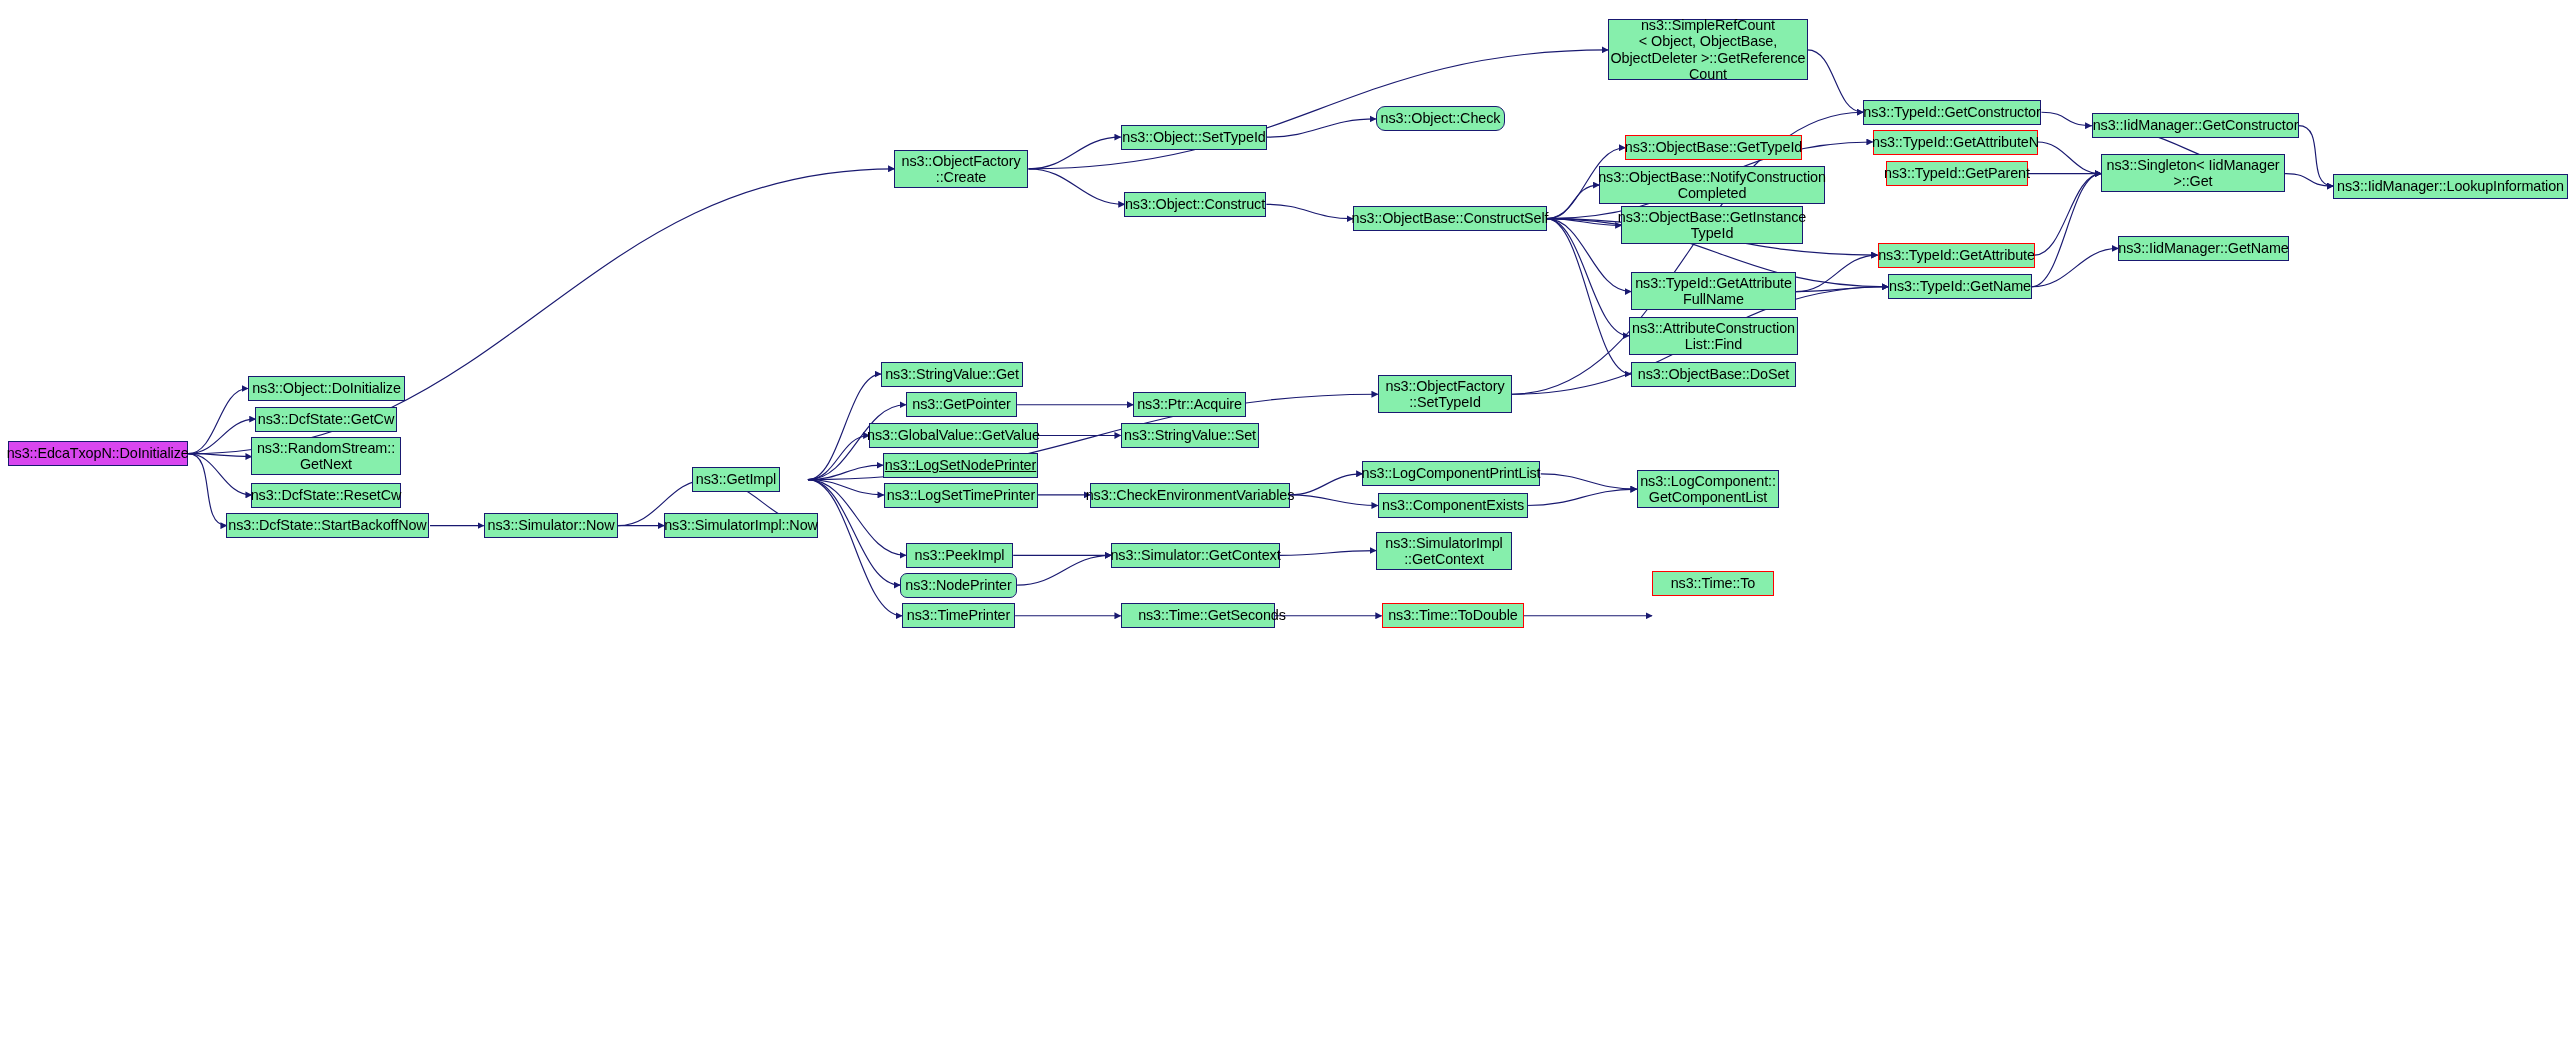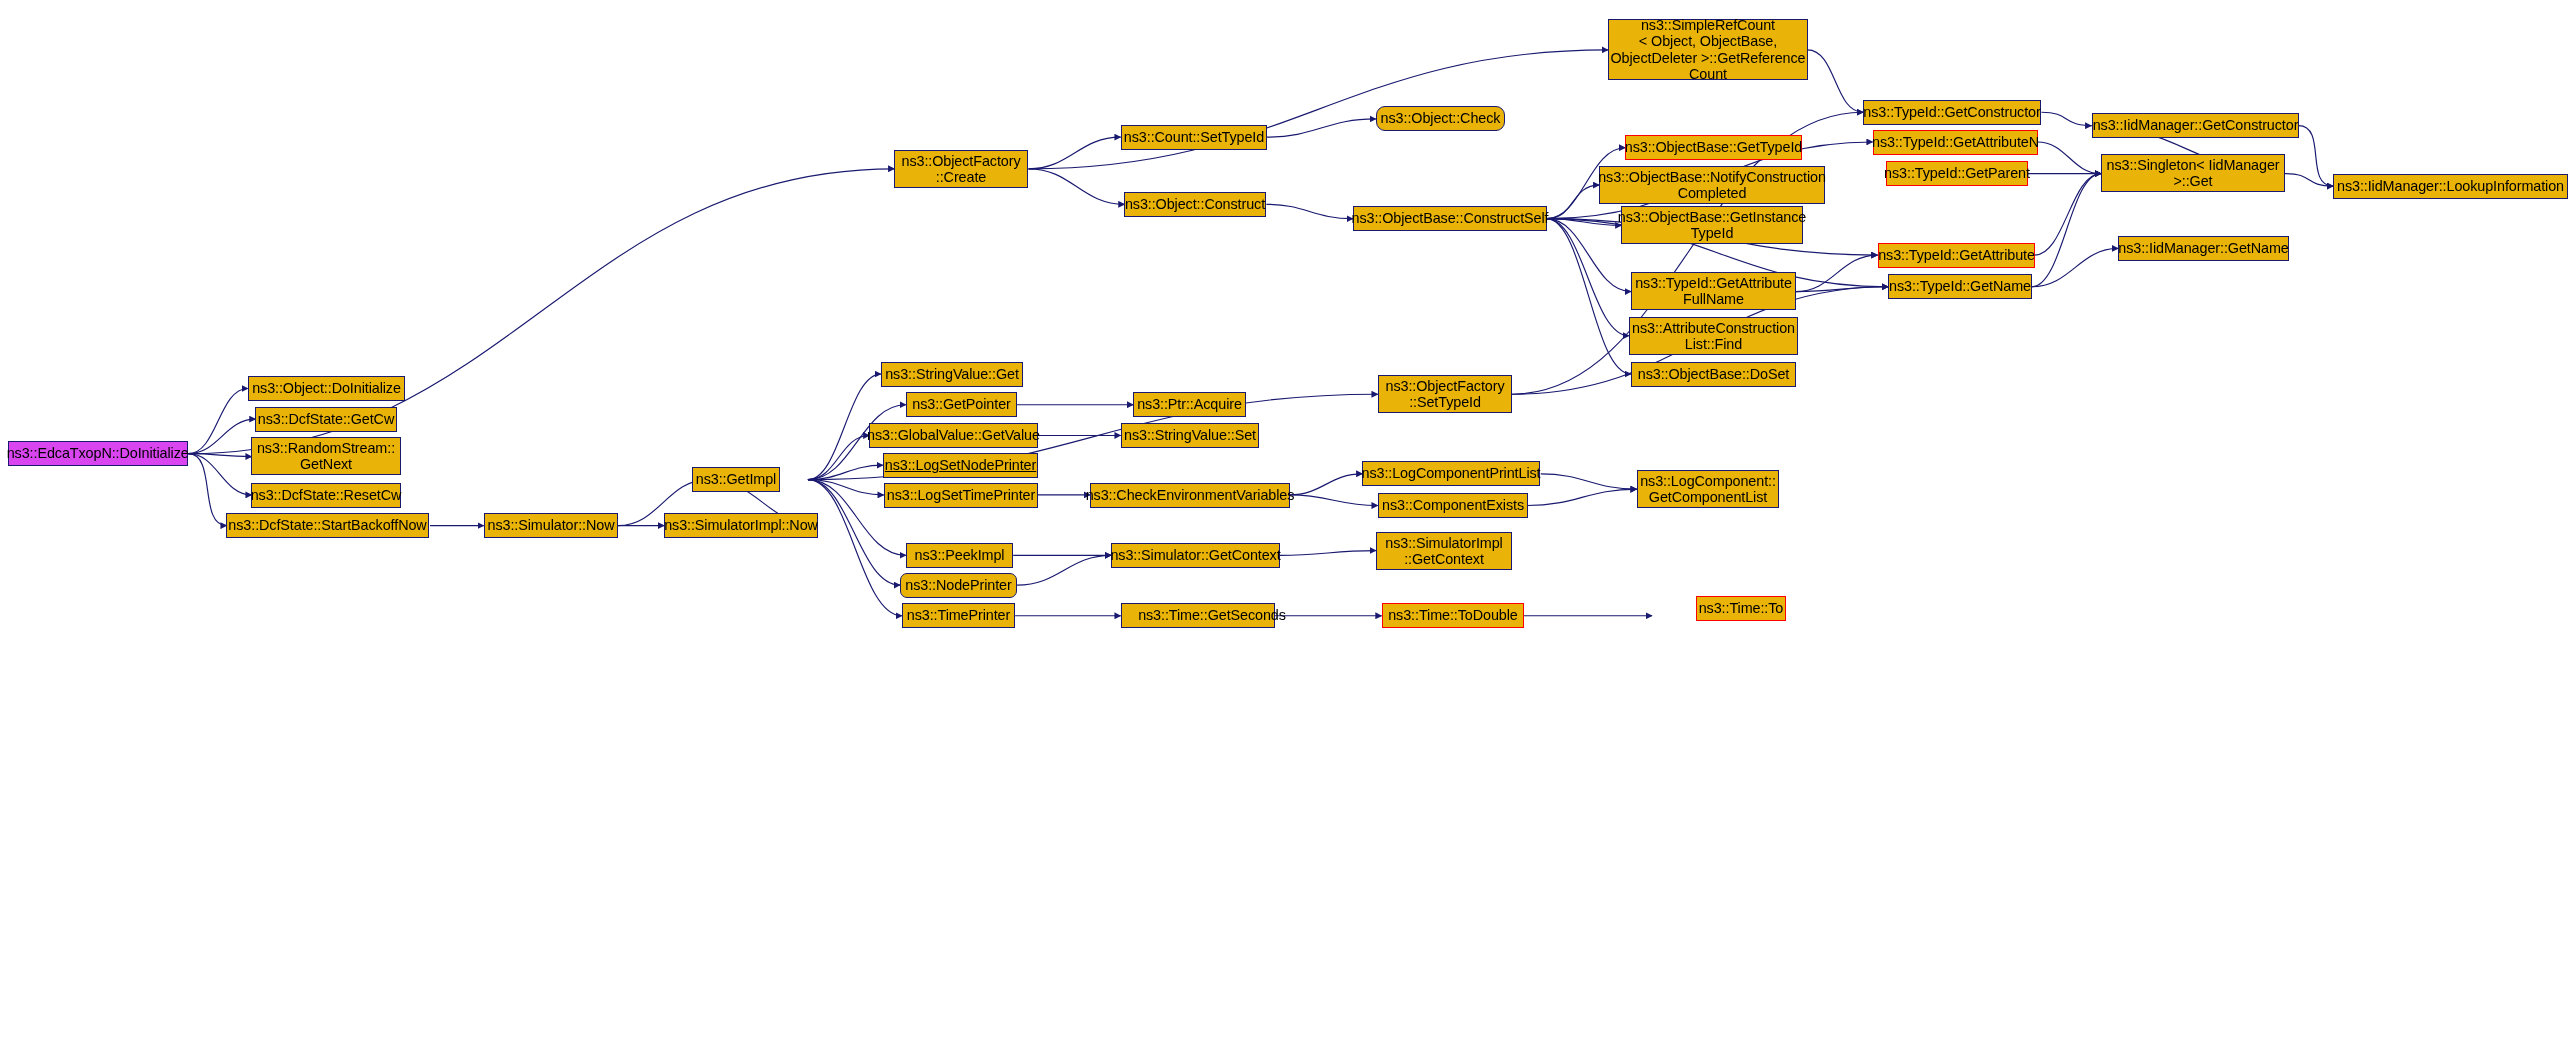--- a/index.html
+++ b/index.html
@@ -18,21 +18,21 @@
     position: absolute;
     left: 0; top: 0;
     width: 2576px;
     height: 1057px;
     pointer-events: none;
   }
   .node {
     position: absolute;
     box-sizing: border-box;
     border: 1px solid #191970;
-    background: #eab308;
+    background: #86efac;
     color: #000000;
     font-size: 14.4px;
     line-height: 16.3px;
     display: flex;
     align-items: center;
     justify-content: center;
     text-align: center;
     white-space: pre-line;
     letter-spacing: -0.1px;
   }
@@ -141,24 +141,24 @@
       <div class="node" style="left: 1090px; top: 483px; width: 200px; height: 25px;">ns3::CheckEnvironmentVariables</div>
       <div class="node" style="left: 1111px; top: 543px; width: 169px; height: 25px;">ns3::Simulator::GetContext</div>
       <div class="node" style="left: 1121px; top: 603px; width: 154px; height: 25px; padding-left: 28px;">ns3::Time::GetSeconds</div>
       <div class="node" style="left: 1362px; top: 461px; width: 178px; height: 25px;">ns3::LogComponentPrintList</div>
       <div class="node" style="left: 1378px; top: 493px; width: 150px; height: 25px;">ns3::ComponentExists</div>
       <div class="node" style="left: 1376px; top: 532px; width: 136px; height: 38px;">ns3::SimulatorImpl
 ::GetContext</div>
       <div class="node red" style="left: 1382px; top: 603px; width: 142px; height: 25px;">ns3::Time::ToDouble</div>
       <div class="node" style="left: 1637px; top: 470px; width: 142px; height: 38px;">ns3::LogComponent::
 GetComponentList</div>
-      <div class="node red" style="left: 1652px; top: 596px; width: 90px; height: 25px; margin-left: 44px;">ns3::Time::To</div>
+      <div class="node red" style="left: 1652px; top: 571px; width: 122px; height: 25px;">ns3::Time::To</div>
       <div class="node" style="left: 894px; top: 150px; width: 134px; height: 38px;">ns3::ObjectFactory
 ::Create</div>
-      <div class="node" style="left: 1121px; top: 125px; width: 146px; height: 25px;">ns3::Count::SetTypeId</div>
+      <div class="node" style="left: 1121px; top: 125px; width: 146px; height: 25px;">ns3::Object::SetTypeId</div>
       <div class="node" style="left: 1124px; top: 192px; width: 142px; height: 25px;">ns3::Object::Construct</div>
       <div class="node" style="left: 1376px; top: 106px; width: 129px; height: 25px; border-radius: 9px;">ns3::Object::Check</div>
       <div class="node" style="left: 1353px; top: 206px; width: 194px; height: 25px;">ns3::ObjectBase::ConstructSelf</div>
       <div class="node" style="left: 1608px; top: 19px; width: 200px; height: 61px;">ns3::SimpleRefCount
 &lt; Object, ObjectBase,
 ObjectDeleter &gt;::GetReference
 Count</div>
       <div class="node red" style="left: 1625px; top: 135px; width: 177px; height: 25px;">ns3::ObjectBase::GetTypeId</div>
       <div class="node" style="left: 1599px; top: 166px; width: 226px; height: 38px;">ns3::ObjectBase::NotifyConstruction
 Completed</div>

